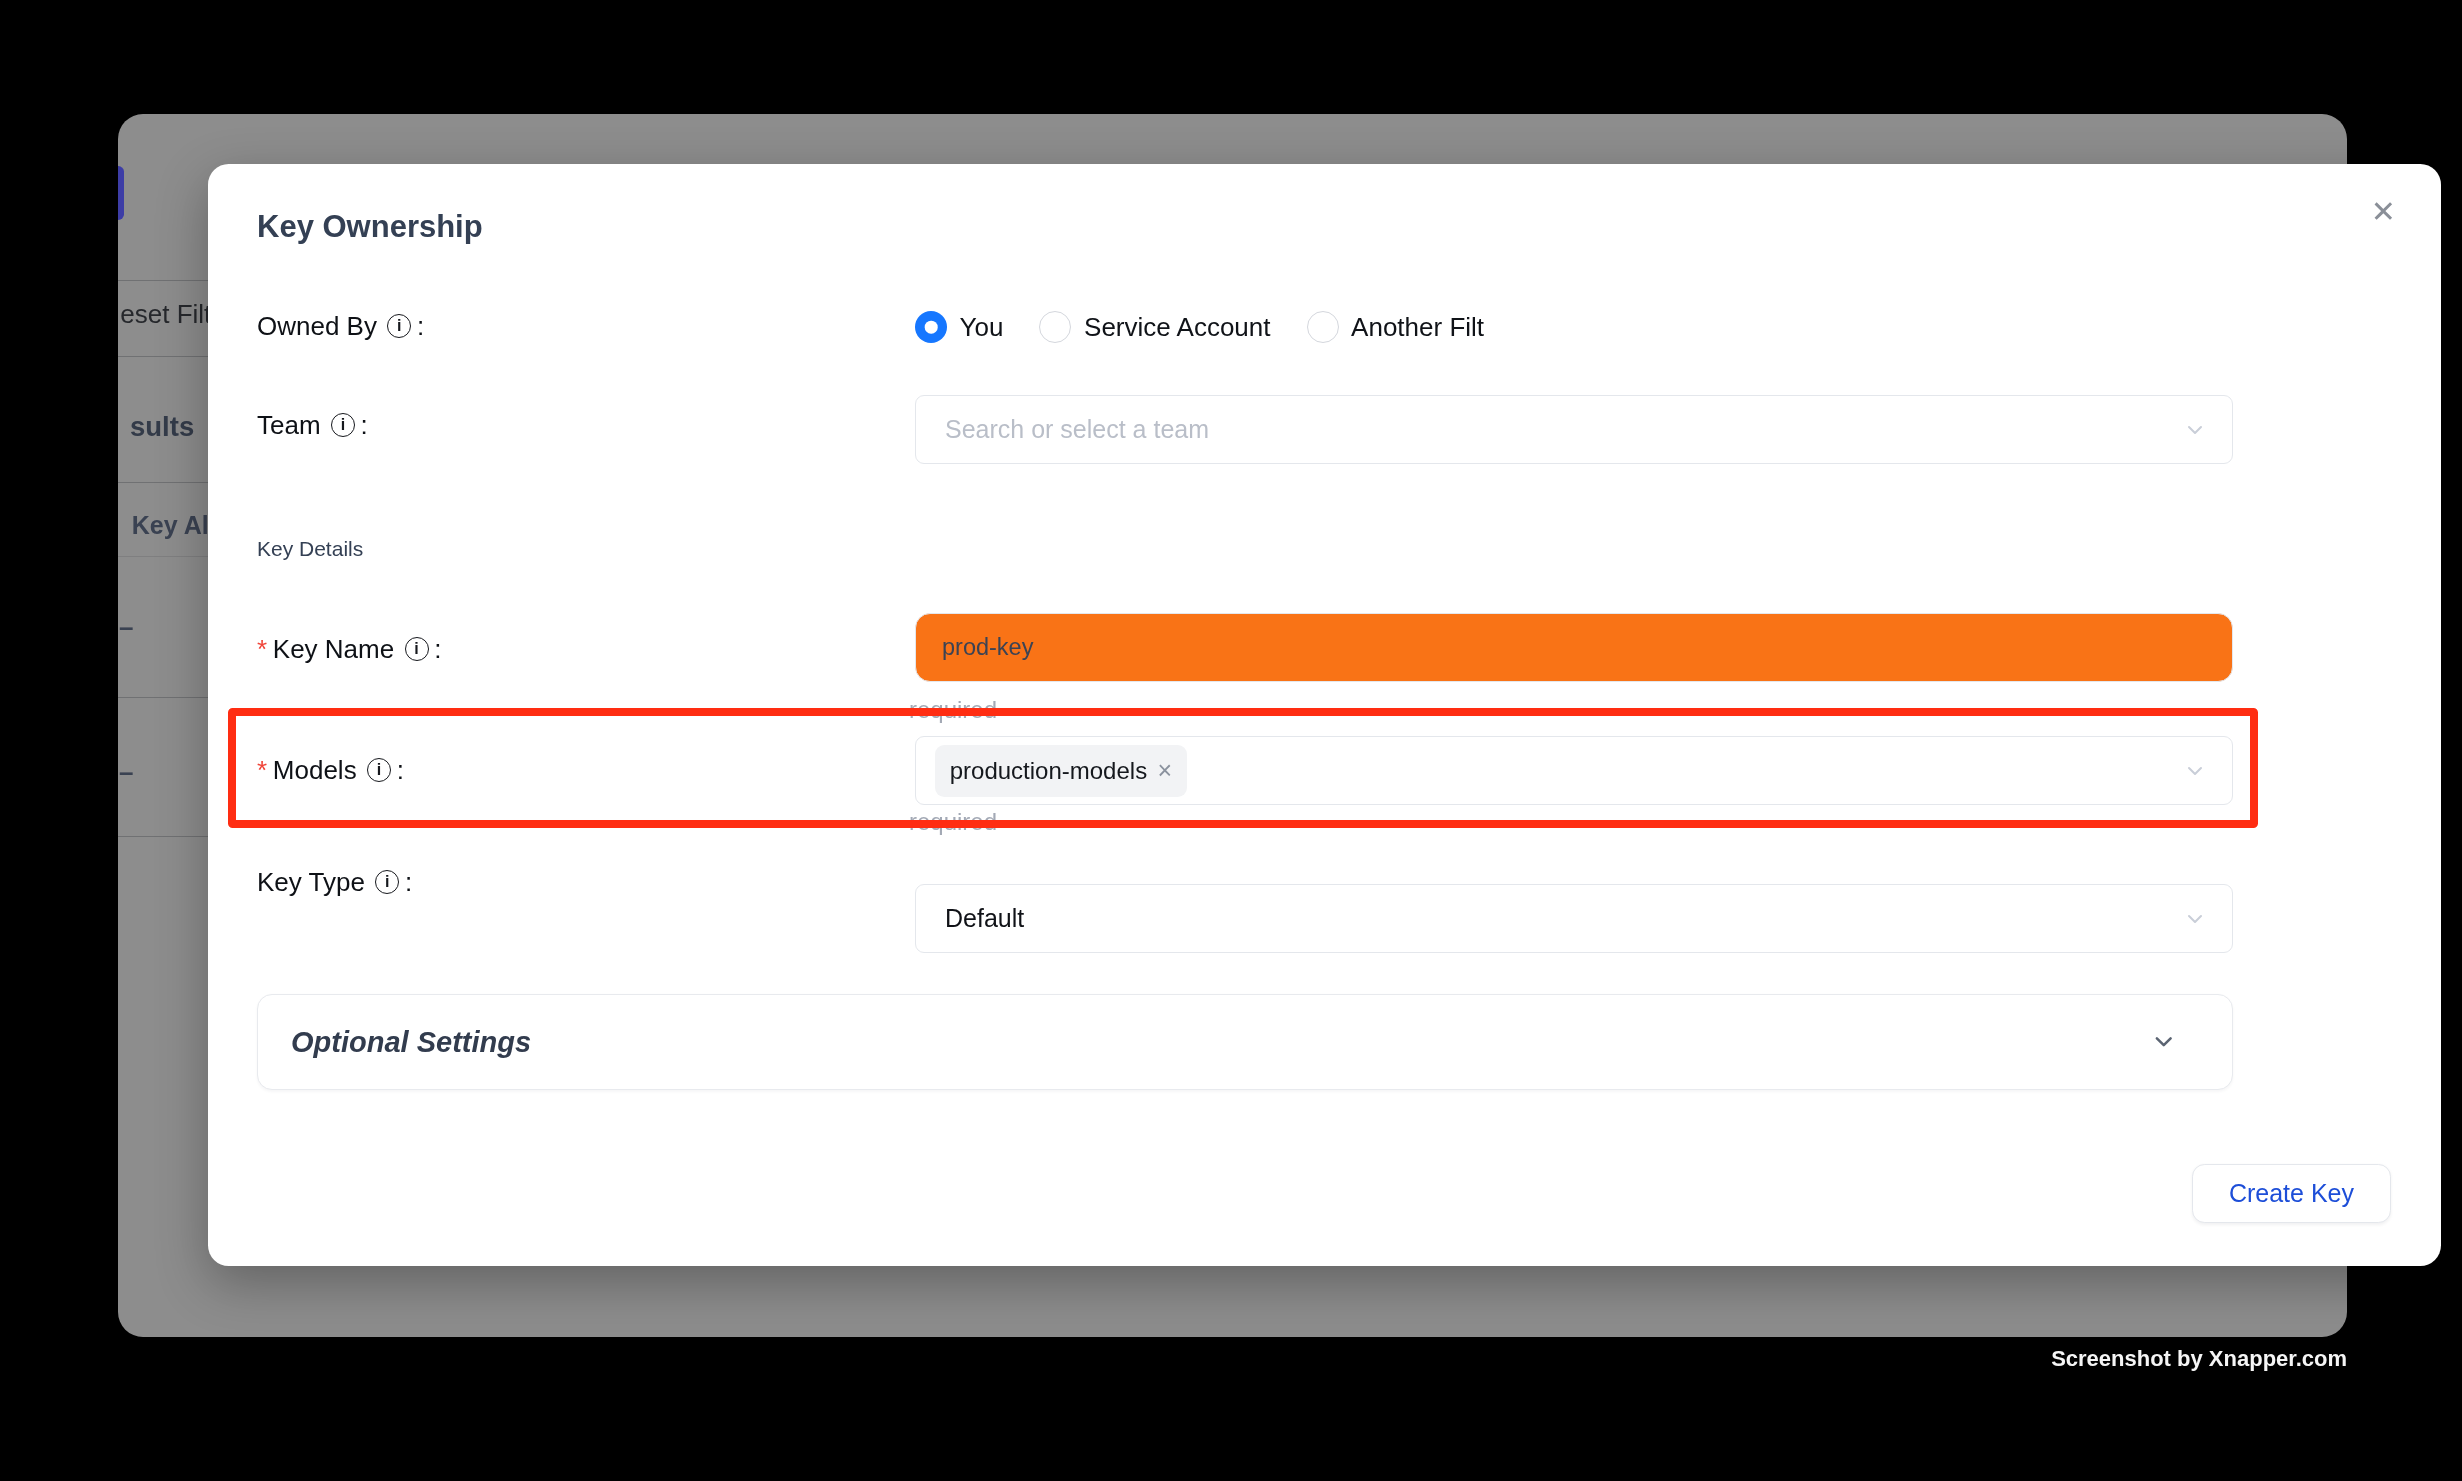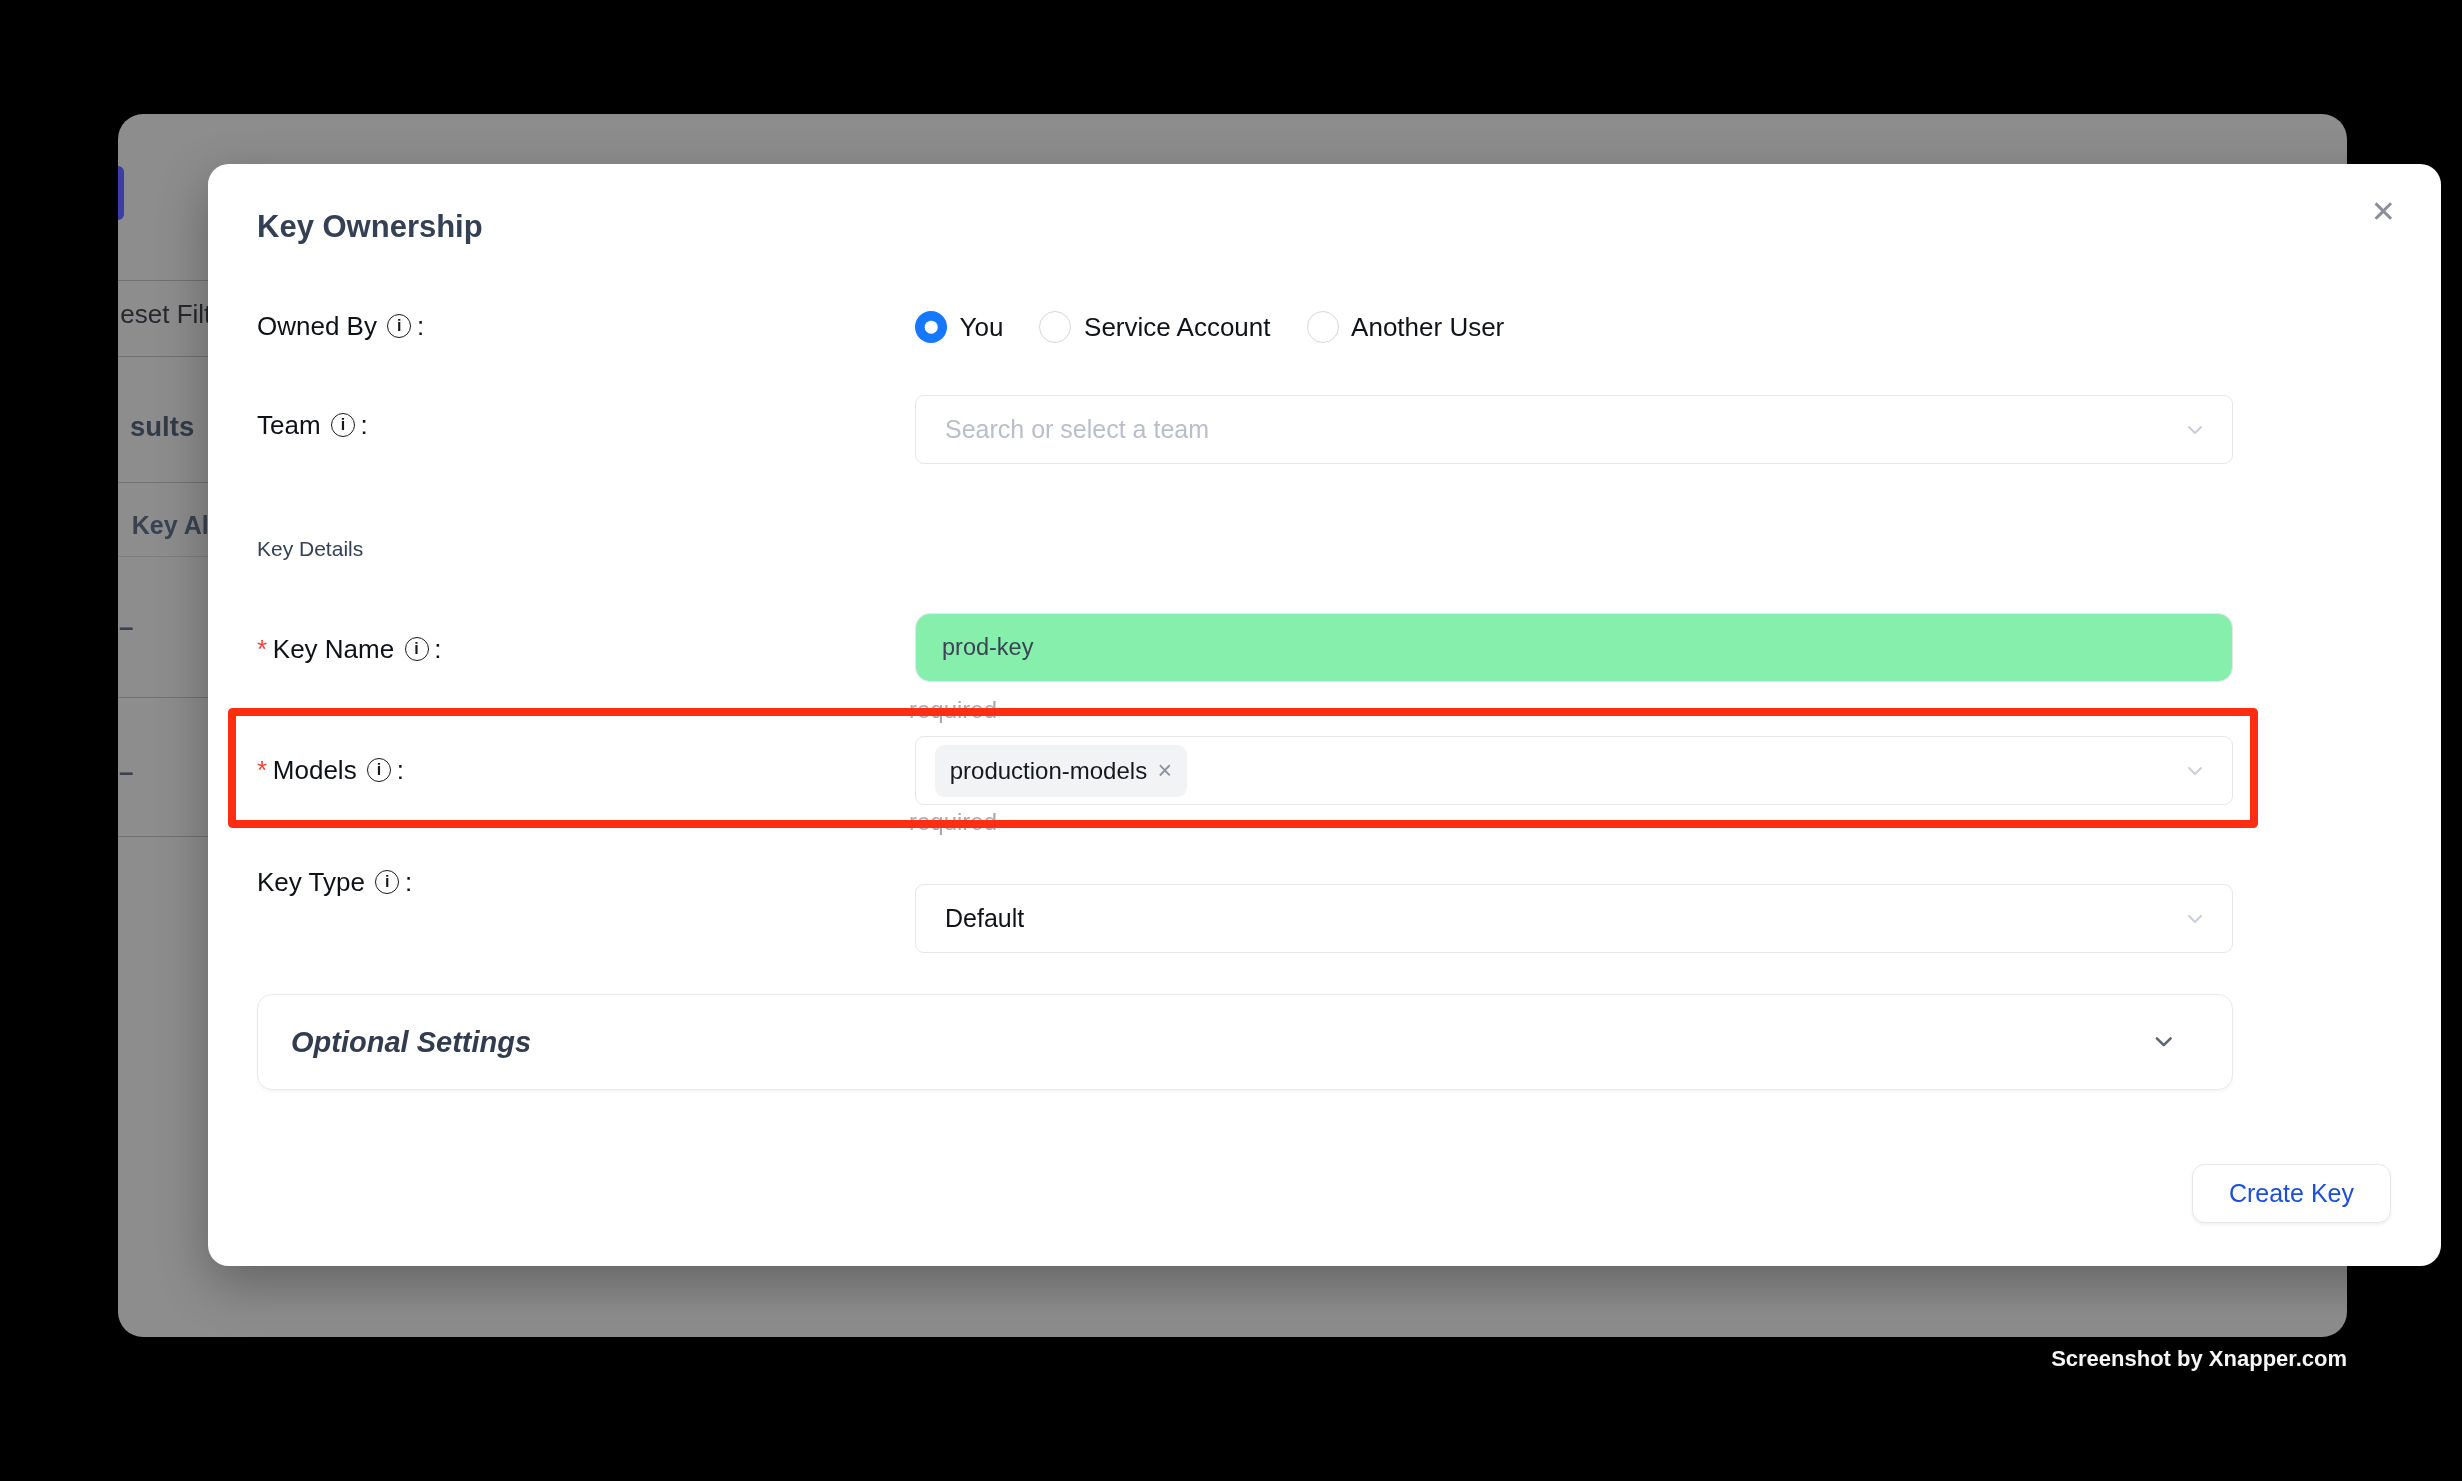--- a/index.html
+++ b/index.html
@@ -45,21 +45,21 @@
   .radio-circle.checked::after { content: ""; position: absolute; left: 50%; top: 50%;
     width: 12.6px; height: 12.6px; border-radius: 50%; background: #fff; transform: translate(-50%,-50%); }
   .radio-label { font-size: 26px; color: #101318; }
 
   .sel { position: absolute; left: 707px; width: 1318px; height: 69px; background: #fff;
     border: 1.7px solid #e4e7ec; border-radius: 9px; display: flex; align-items: center; padding: 0 29px; }
   .sel .chev { position: absolute; right: 25px; top: 50%; transform: translateY(-50%); }
   .placeholder { font-size: 25px; color: #b9bec8; }
   .sel-value { font-size: 25px; color: #101217; }
 
-  .text-input { position: absolute; left: 707px; width: 1318px; height: 69px; background: #86efac;
+  .text-input { position: absolute; left: 707px; width: 1318px; height: 69px; background: #f97316;
     border: 1.7px solid #e4e7ec; border-radius: 15px; padding: 4px 26px; font-size: 23.5px; color: #3b4354;
     font-family: "Liberation Sans", "DejaVu Sans", sans-serif; outline: none; }
 
   .validation-msg { position: absolute; left: 701px; font-size: 24px; color: #a3a9b5; }
 
   .tag { display: inline-flex; align-items: center; background: #f2f3f5; border-radius: 9.2px;
     padding: 0 15px; height: 52px; margin-left: -10.3px; }
   .tag-text { font-size: 24px; color: #15181d; }
   .tag-x { font-size: 25px; color: #8b929e; margin-left: 10.3px; cursor: pointer; line-height: 1; }
 
@@ -120,21 +120,21 @@
       <div class="radio-opt">
         <span class="radio-circle checked"></span>
         <span class="radio-label">You</span>
       </div>
       <div class="radio-opt">
         <span class="radio-circle"></span>
         <span class="radio-label">Service Account</span>
       </div>
       <div class="radio-opt">
         <span class="radio-circle"></span>
-        <span class="radio-label">Another User</span>
+        <span class="radio-label">Another Filt</span>
       </div>
     </div>
 
     <div class="field-label" style="top:248px">
       <span>Team</span>
       <span class="info-i">i</span>
       <span class="colon">:</span>
     </div>
     <div class="sel" style="top:231px">
       <span class="placeholder">Search or select a team</span>

